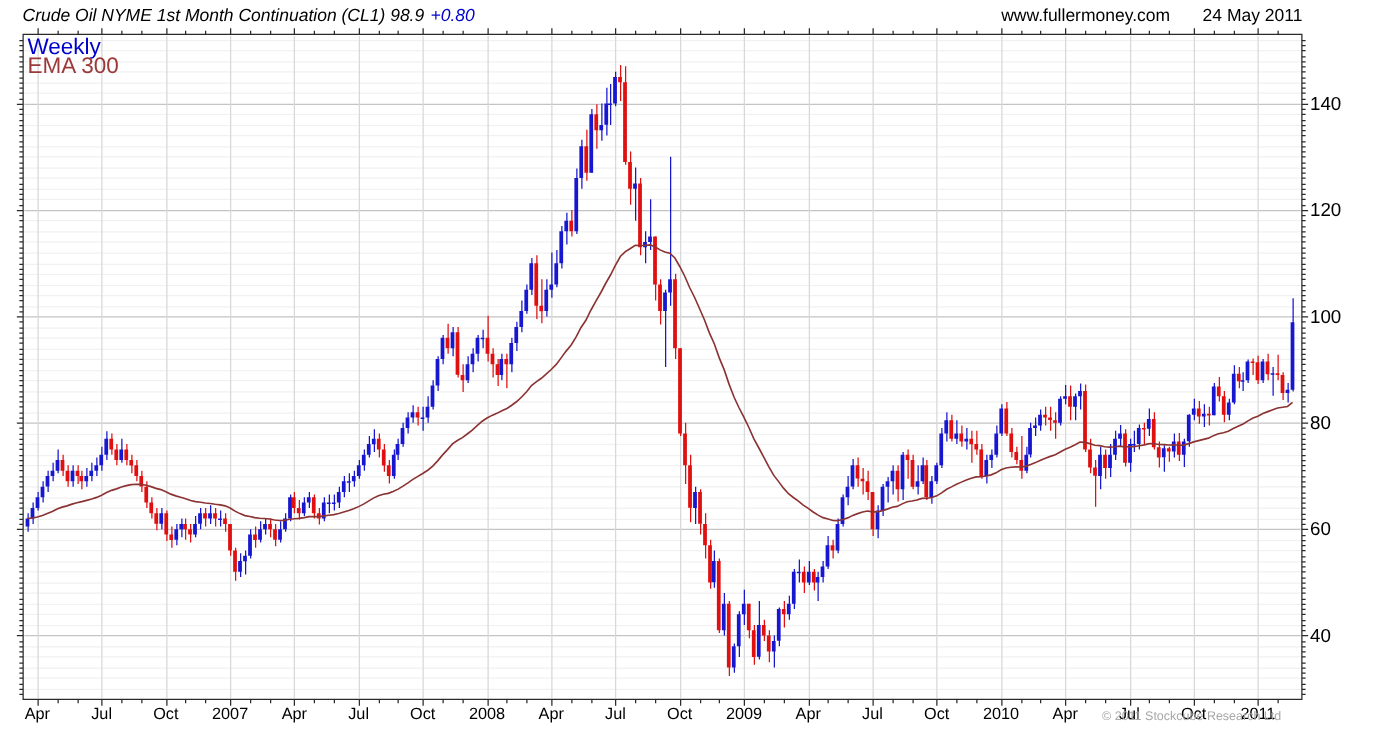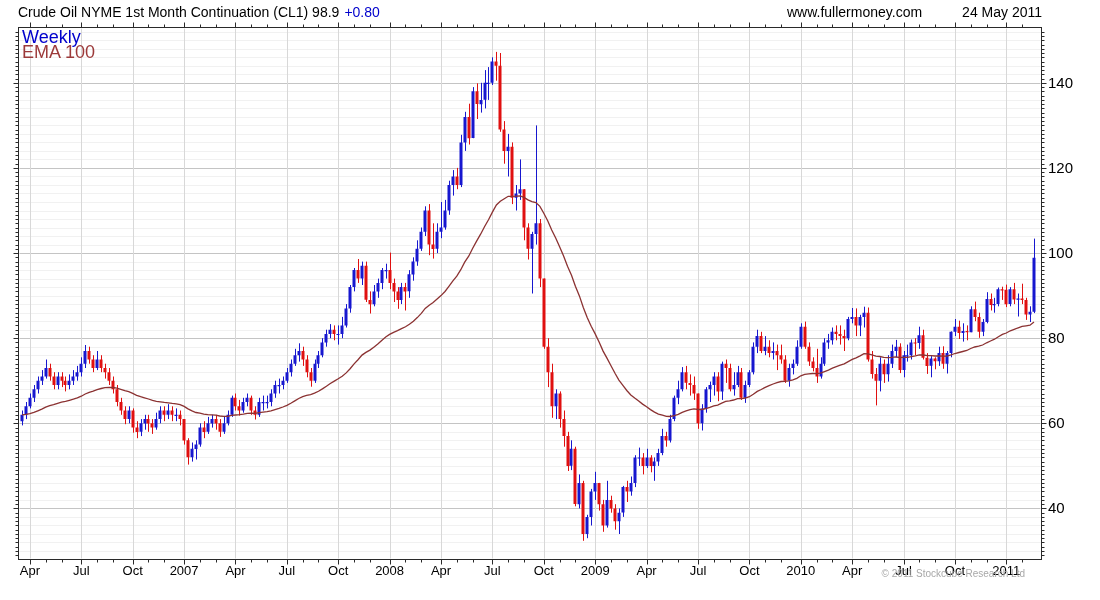--- a/index.html
+++ b/index.html
@@ -1,20 +1,20 @@
 <!DOCTYPE html>
 <html><head>
 <meta charset="utf-8">
 <style>
   html,body{margin:0;padding:0;background:#fff;}
   .screen{position:relative;width:1100px;height:600px;background:#ffffff;
           font-family:"Liberation Sans",sans-serif;overflow:hidden;}
-  .title{position:absolute;left:18px;top:4px;font-size:14px;color:#000;white-space:nowrap;}
+  .title{position:absolute;left:18px;top:4px;font-size:14px;color:#000;white-space:nowrap;font-style:italic;}
   .title .chg{color:#0000cc;margin-left:5px;}
-  .header-right{position:absolute;top:4px;right:58px;font-size:14px;color:#000;display:flex;gap:40px;white-space:nowrap;}
+  .header-right{position:absolute;top:4px;right:58px;font-size:14px;color:#000;display:flex;gap:26px;white-space:nowrap;}
   .legend{position:absolute;left:22px;top:30px;font-size:18px;line-height:15px;}
   .legend .wk{color:#0000cc;}
   .legend .ema{color:#9c3a3a;}
   .copyright{position:absolute;right:75px;top:568px;font-size:10px;color:#a8a8a8;white-space:nowrap;}
   svg{position:absolute;left:0;top:0;}
   .xl{font:13px "Liberation Sans",sans-serif;fill:#000;}
   .yl{font:15px "Liberation Sans",sans-serif;fill:#000;}
 </style>
 </head>
 <body>
@@ -68,17 +68,17 @@
         <text class="xl" x="800.8" y="575" text-anchor="middle">2010</text>
         <text class="xl" x="852.2" y="575" text-anchor="middle">Apr</text>
         <text class="xl" x="903.5" y="575" text-anchor="middle">Jul</text>
         <text class="xl" x="954.9" y="575" text-anchor="middle">Oct</text>
         <text class="xl" x="1006.3" y="575" text-anchor="middle">2011</text>
       </g>
     </svg>
 
   <div class="legend">
     <div class="wk">Weekly</div>
-    <div class="ema">EMA 100</div>
+    <div class="ema">EMA 300</div>
   </div>
 
   <div class="copyright">© 2011 Stockcube Research Ltd</div>
 </div>
 
 </body></html>

